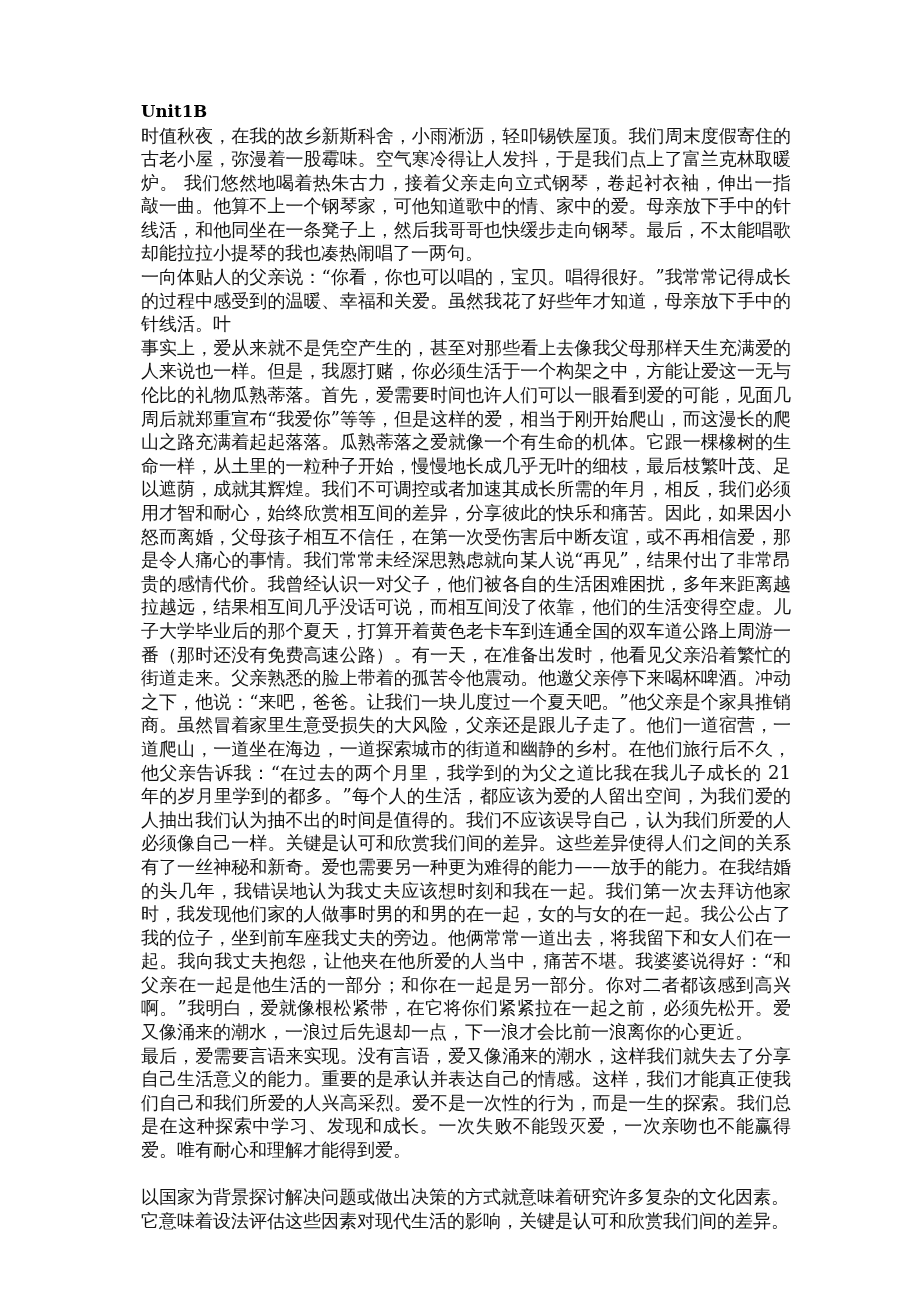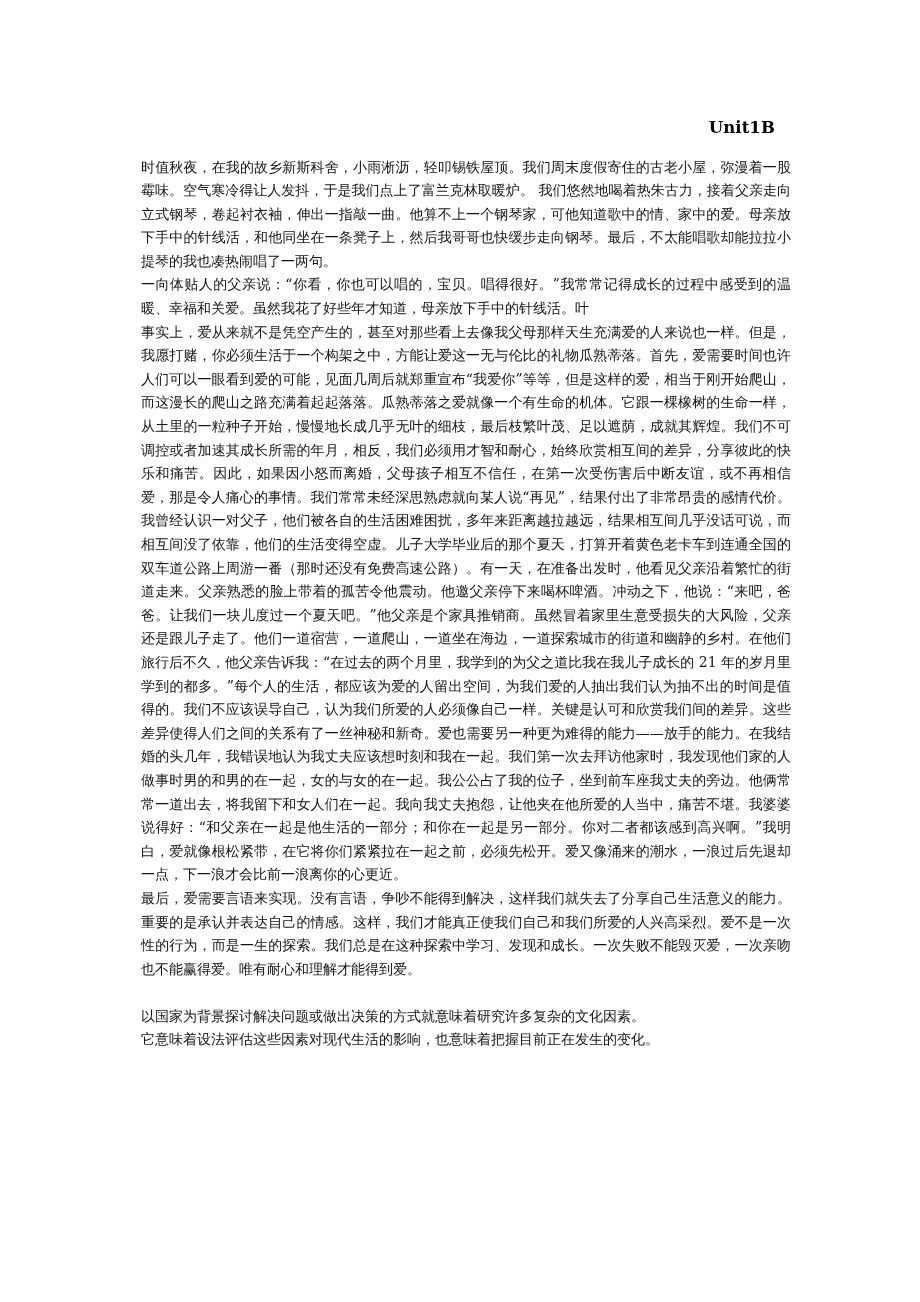--- a/index.html
+++ b/index.html
@@ -19,32 +19,32 @@
     overflow: hidden;
     box-sizing: border-box;
   }
   .content {
     position: absolute;
     left: 141px;
     top: 100px;
     width: 650px;
   }
   .heading {
-    text-align: right;
+    text-align: left;
     font-family: "DejaVu Serif", "Liberation Serif", serif;
     font-weight: bold;
     font-size: 16.5px;
     line-height: 23.5px;
     letter-spacing: 0.1px;
-    margin: 16px;
+    margin: 0;
     padding: 0;
   }
   .para {
     font-family: "DejaVu Serif", "Liberation Serif", serif;
-    font-size: 14px;
+    font-size: 18px;
     line-height: 23.6px;
     margin: 0;
     padding: 0;
     text-align: justify;
     text-justify: inter-character;
     text-align-last: left;
     word-break: break-all;
     letter-spacing: 0px;
     color: #131313;
   }
@@ -66,24 +66,24 @@
   <div class="content">
 
     <h1 class="heading">Unit1B</h1>
 
     <p class="para flow">时值秋夜，在我的故乡新斯科舍，小雨淅沥，轻叩锡铁屋顶。我们周末度假寄住的古老小屋，弥漫着一股霉味。空气寒冷得让人发抖，于是我们点上了富兰克林取暖炉。 我们悠然地喝着热朱古力，接着父亲走向立式钢琴，卷起衬衣袖，伸出一指敲一曲。他算不上一个钢琴家，可他知道歌中的情、家中的爱。母亲放下手中的针线活，和他同坐在一条凳子上，然后我哥哥也快缓步走向钢琴。最后，不太能唱歌却能拉拉小提琴的我也凑热闹唱了一两句。</p>
 
     <p class="para flow">一向体贴人的父亲说：“你看，你也可以唱的，宝贝。唱得很好。”我常常记得成长的过程中感受到的温暖、幸福和关爱。虽然我花了好些年才知道，母亲放下手中的针线活。叶</p>
 
     <p class="para flow">事实上，爱从来就不是凭空产生的，甚至对那些看上去像我父母那样天生充满爱的人来说也一样。但是，我愿打赌，你必须生活于一个构架之中，方能让爱这一无与伦比的礼物瓜熟蒂落。首先，爱需要时间也许人们可以一眼看到爱的可能，见面几周后就郑重宣布“我爱你”等等，但是这样的爱，相当于刚开始爬山，而这漫长的爬山之路充满着起起落落。瓜熟蒂落之爱就像一个有生命的机体。它跟一棵橡树的生命一样，从土里的一粒种子开始，慢慢地长成几乎无叶的细枝，最后枝繁叶茂、足以遮荫，成就其辉煌。我们不可调控或者加速其成长所需的年月，相反，我们必须用才智和耐心，始终欣赏相互间的差异，分享彼此的快乐和痛苦。因此，如果因小怒而离婚，父母孩子相互不信任，在第一次受伤害后中断友谊，或不再相信爱，那是令人痛心的事情。我们常常未经深思熟虑就向某人说“再见”，结果付出了非常昂贵的感情代价。我曾经认识一对父子，他们被各自的生活困难困扰，多年来距离越拉越远，结果相互间几乎没话可说，而相互间没了依靠，他们的生活变得空虚。儿子大学毕业后的那个夏天，打算开着黄色老卡车到连通全国的双车道公路上周游一番（那时还没有免费高速公路）。有一天，在准备出发时，他看见父亲沿着繁忙的街道走来。父亲熟悉的脸上带着的孤苦令他震动。他邀父亲停下来喝杯啤酒。冲动之下，他说：“来吧，爸爸。让我们一块儿度过一个夏天吧。”他父亲是个家具推销商。虽然冒着家里生意受损失的大风险，父亲还是跟儿子走了。他们一道宿营，一道爬山，一道坐在海边，一道探索城市的街道和幽静的乡村。在他们旅行后不久，他父亲告诉我：“在过去的两个月里，我学到的为父之道比我在我儿子成长的 21 年的岁月里学到的都多。”每个人的生活，都应该为爱的人留出空间，为我们爱的人抽出我们认为抽不出的时间是值得的。我们不应该误导自己，认为我们所爱的人必须像自己一样。关键是认可和欣赏我们间的差异。这些差异使得人们之间的关系有了一丝神秘和新奇。爱也需要另一种更为难得的能力——放手的能力。在我结婚的头几年，我错误地认为我丈夫应该想时刻和我在一起。我们第一次去拜访他家时，我发现他们家的人做事时男的和男的在一起，女的与女的在一起。我公公占了我的位子，坐到前车座我丈夫的旁边。他俩常常一道出去，将我留下和女人们在一起。我向我丈夫抱怨，让他夹在他所爱的人当中，痛苦不堪。我婆婆说得好：“和父亲在一起是他生活的一部分；和你在一起是另一部分。你对二者都该感到高兴啊。”我明白，爱就像根松紧带，在它将你们紧紧拉在一起之前，必须先松开。爱又像涌来的潮水，一浪过后先退却一点，下一浪才会比前一浪离你的心更近。</p>
 
-    <p class="para flow">最后，爱需要言语来实现。没有言语，争吵不能得到解决，这样我们就失去了分享自己生活意义的能力。重要的是承认并表达自己的情感。这样，我们才能真正使我们自己和我们所爱的人兴高采烈。爱不是一次性的行为，而是一生的探索。我们总是在这种探索中学习、发现和成长。一次失败不能毁灭爱，一次亲吻也不能赢得爱。唯有耐心和理解才能得到爱。</p>
+    <p class="para flow">最后，爱需要言语来实现。没有言语，爱又像涌来的潮水，这样我们就失去了分享自己生活意义的能力。重要的是承认并表达自己的情感。这样，我们才能真正使我们自己和我们所爱的人兴高采烈。爱不是一次性的行为，而是一生的探索。我们总是在这种探索中学习、发现和成长。一次失败不能毁灭爱，一次亲吻也不能赢得爱。唯有耐心和理解才能得到爱。</p>
 
     <div class="spacer"></div>
 
 
     <p class="para plain">以国家为背景探讨解决问题或做出决策的方式就意味着研究许多复杂的文化因素。</p>
 
-    <p class="para plain">它意味着设法评估这些因素对现代生活的影响，也意味着把握目前正在发生的变化。</p>
+    <p class="para plain">它意味着设法评估这些因素对现代生活的影响，关键是认可和欣赏我们间的差异。</p>
 
 
   </div>
 </div>
 
 </body></html>

